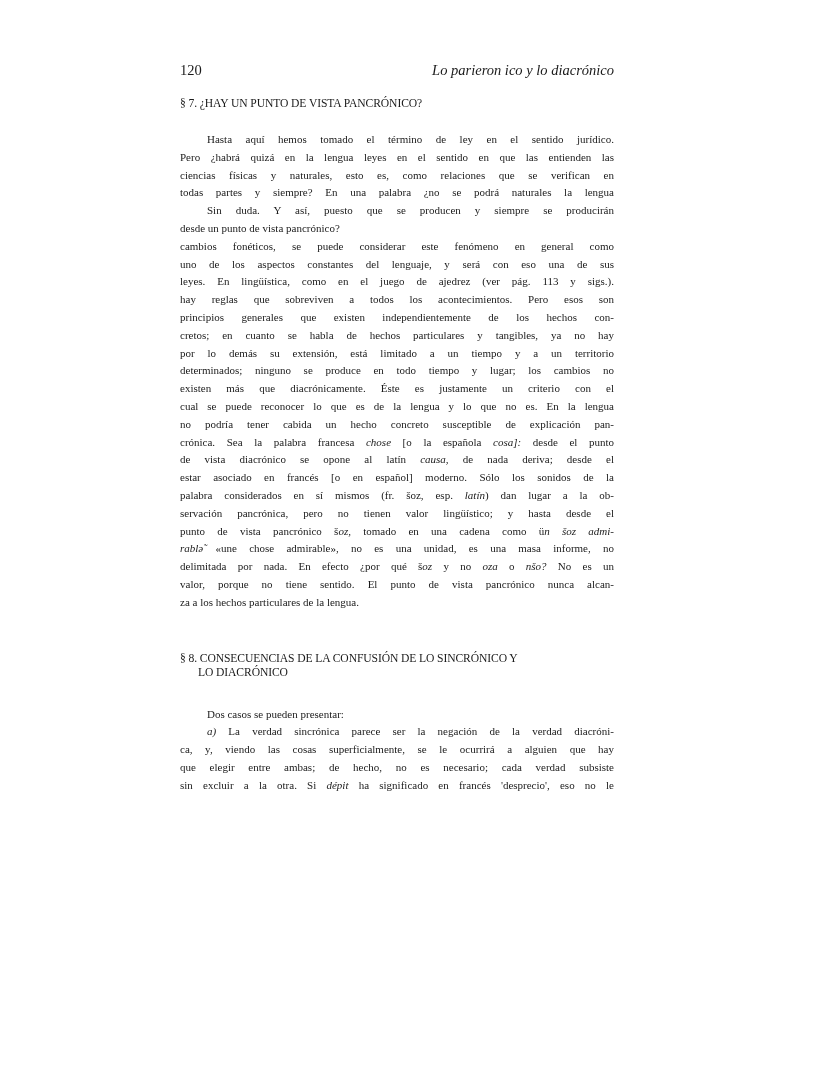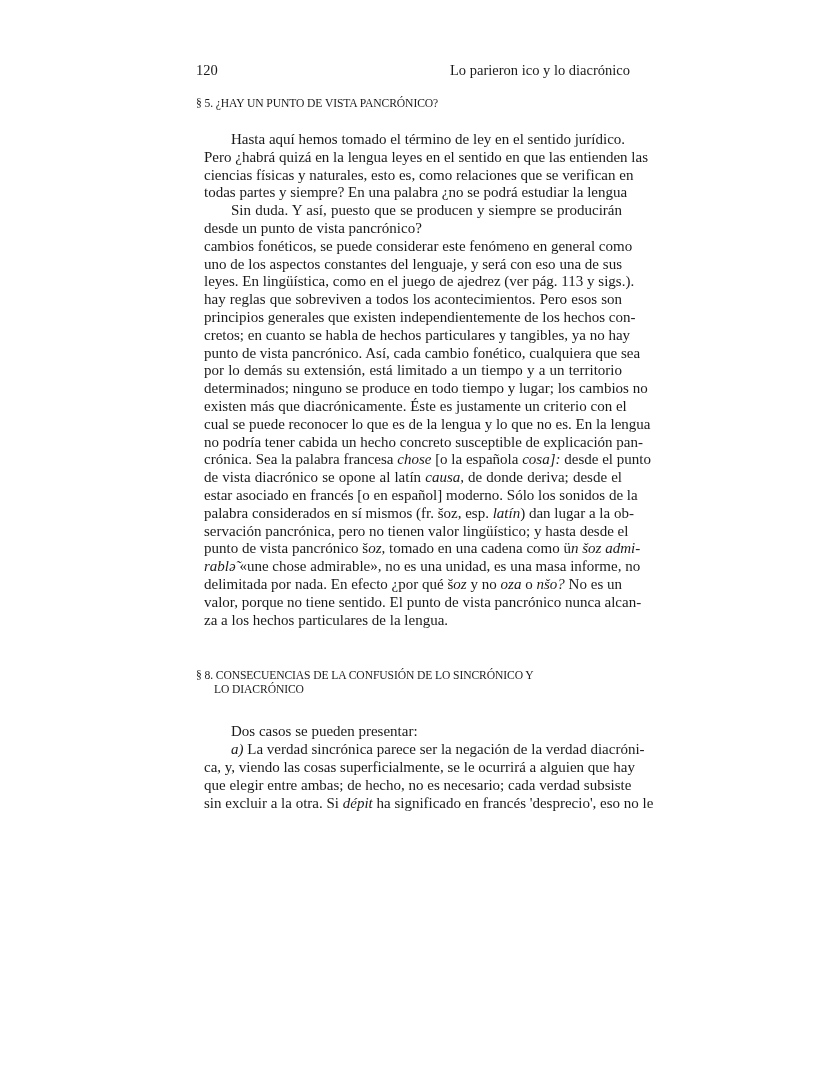--- a/index.html
+++ b/index.html
@@ -10,52 +10,53 @@
     body {
       width: 828px;
       height: 1071px;
       position: relative;
       overflow: hidden;
       font-family: "Liberation Serif", "DejaVu Serif", serif;
       color: #1a1a1a;
     }
     .page {
       position: absolute;
-      left: 196px;
+      left: 180px;
       top: 60px;
       width: 434px;
     }
     .running-head {
       display: flex;
       justify-content: space-between;
       align-items: baseline;
       font-size: 14.5px;
       line-height: 20px;
       height: 22px;
     }
     .running-head .title {
+      font-style: italic;
     }
     .section-heading {
       font-size: 11.6px;
       line-height: 14px;
       letter-spacing: -0.1px;
       margin: 0;
       font-weight: normal;
     }
     .section-heading .cont {
       display: block;
       padding-left: 18px;
     }
     .sec7 { margin-top: 15px; }
     .sec8 { margin-top: 40px; }
     .body-text {
-      font-size: 15px;
+      font-size: 11px;
       line-height: 17.8px;
       text-align: justify;
-      margin: 8px;
+      margin: 0;
       hyphens: none;
     }
     .sec7-text { margin-top: 20px; }
     .sec8-text { margin-top: 26px; font-family: Liberation Serif, serif; }
     .line {
       display: block;
       text-align: justify;
       text-align-last: justify;
       white-space: nowrap;
     }
@@ -70,43 +71,42 @@
 </head>
 <body>
 
 <div class="page">
 
   <div class="running-head">
     <span>120</span>
     <span class="title">Lo parieron ico y lo diacrónico</span>
   </div>
 
-  <h2 class="section-heading sec7">§ 5. ¿HAY UN PUNTO DE VISTA PANCRÓNICO?</h2>
+  <h2 class="section-heading sec7">§ 7. ¿HAY UN PUNTO DE VISTA PANCRÓNICO?</h2>
 
   <div class="body-text sec7-text">
     <span class="line indent">Hasta aquí hemos tomado el término de ley en el sentido jurídico.</span>
     <span class="line">Pero ¿habrá quizá en la lengua leyes en el sentido en que las entienden las</span>
     <span class="line">ciencias físicas y naturales, esto es, como relaciones que se verifican en</span>
-    <span class="line">todas partes y siempre? En una palabra ¿no se podrá estudiar la lengua</span>
+    <span class="line">todas partes y siempre? En una palabra ¿no se podrá naturales la lengua</span>
     <span class="line indent">Sin duda. Y así, puesto que se producen y siempre se producirán</span>
     <span class="line last">desde un punto de vista pancrónico?</span>
     <span class="line">cambios fonéticos, se puede considerar este fenómeno en general como</span>
     <span class="line">uno de los aspectos constantes del lenguaje, y será con eso una de sus</span>
     <span class="line">leyes. En lingüística, como en el juego de ajedrez (ver pág. 113 y sigs.).</span>
     <span class="line">hay reglas que sobreviven a todos los acontecimientos. Pero esos son</span>
     <span class="line">principios generales que existen independientemente de los hechos con-</span>
     <span class="line">cretos; en cuanto se habla de hechos particulares y tangibles, ya no hay</span>
-    <span class="line">punto de vista pancrónico. Así, cada cambio fonético, cualquiera que sea</span>
     <span class="line">por lo demás su extensión, está limitado a un tiempo y a un territorio</span>
     <span class="line">determinados; ninguno se produce en todo tiempo y lugar; los cambios no</span>
     <span class="line">existen más que diacrónicamente. Éste es justamente un criterio con el</span>
     <span class="line">cual se puede reconocer lo que es de la lengua y lo que no es. En la lengua</span>
     <span class="line">no podría tener cabida un hecho concreto susceptible de explicación pan-</span>
     <span class="line"><span>crónica. Sea la palabra francesa </span><i>chose</i><span> [o la española </span><i>cosa]:</i><span> desde el punto</span></span>
-    <span class="line"><span>de vista diacrónico se opone al latín </span><i>causa,</i><span> de donde deriva; desde el</span></span>
+    <span class="line"><span>de vista diacrónico se opone al latín </span><i>causa,</i><span> de nada deriva; desde el</span></span>
     <span class="line">estar asociado en francés [o en español] moderno. Sólo los sonidos de la</span>
     <span class="line"><span>palabra considerados en sí mismos (fr. šoz, esp. </span><i>latín</i><span>) dan lugar a la ob-</span></span>
     <span class="line">servación pancrónica, pero no tienen valor lingüístico; y hasta desde el</span>
     <span class="line"><span>punto de vista pancrónico š</span><i>oz,</i><span> tomado en una cadena como ü</span><i>n šoz admi-</i></span>
     <span class="line"><i>rablə̃</i><span> «une chose admirable», no es una unidad, es una masa informe, no</span></span>
     <span class="line"><span>delimitada por nada. En efecto ¿por qué š</span><i>oz</i><span> y no </span><i>oza</i><span> o </span><i>nšo?</i><span> No es un</span></span>
     <span class="line">valor, porque no tiene sentido. El punto de vista pancrónico nunca alcan-</span>
     <span class="line last">za a los hechos particulares de la lengua.</span>
   </div>
 

